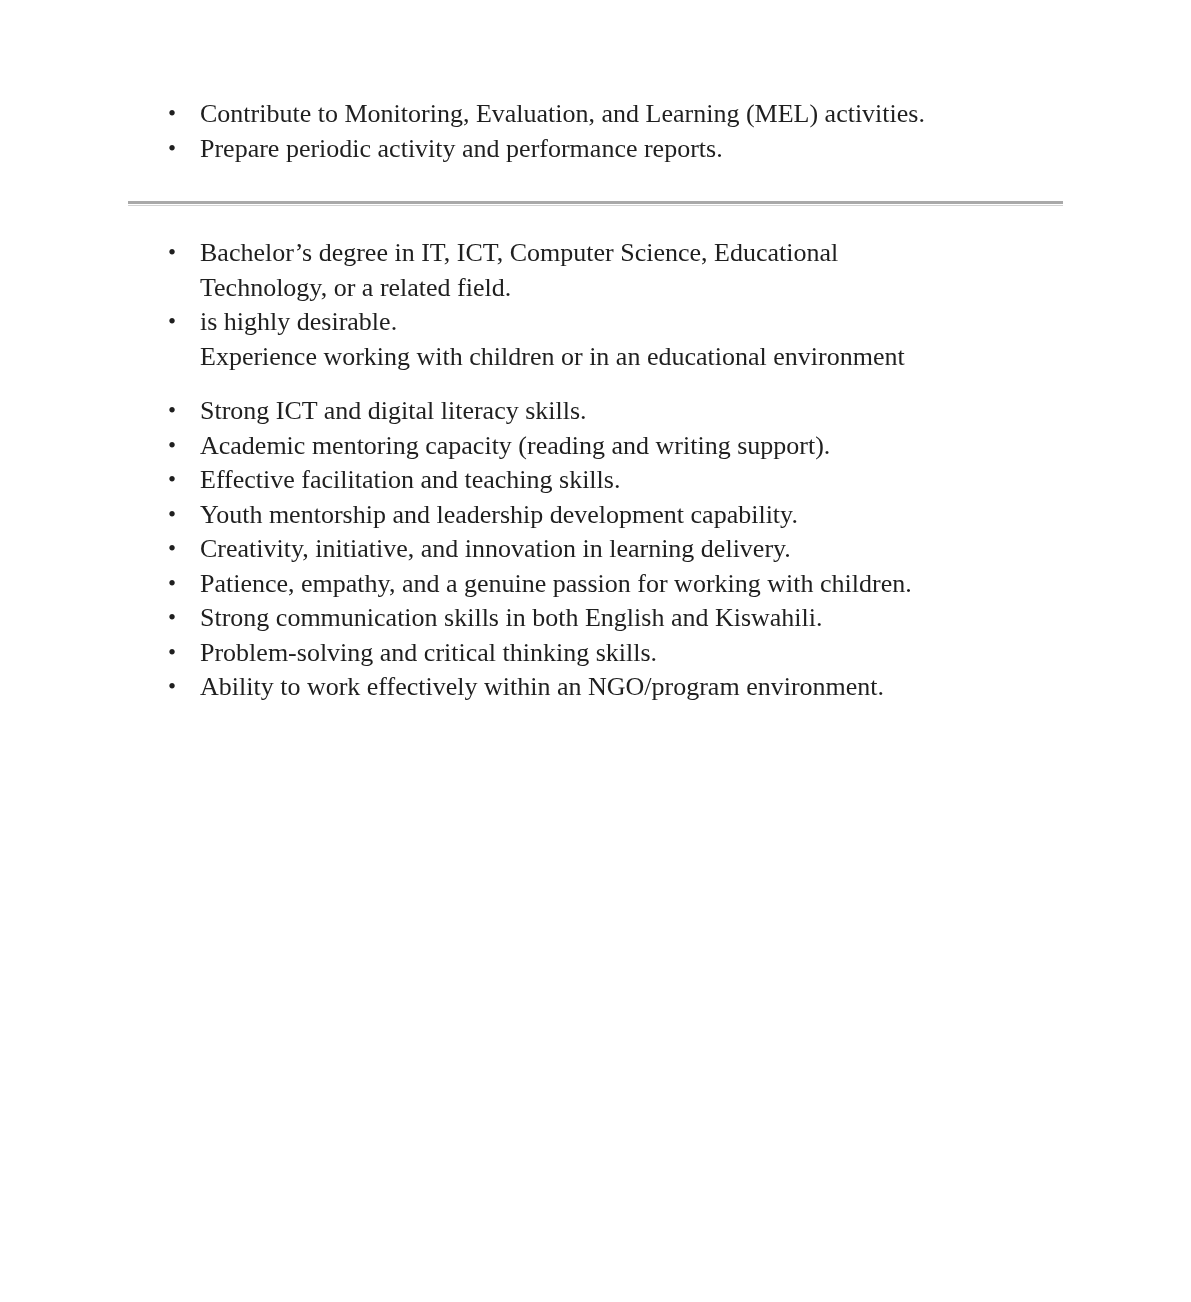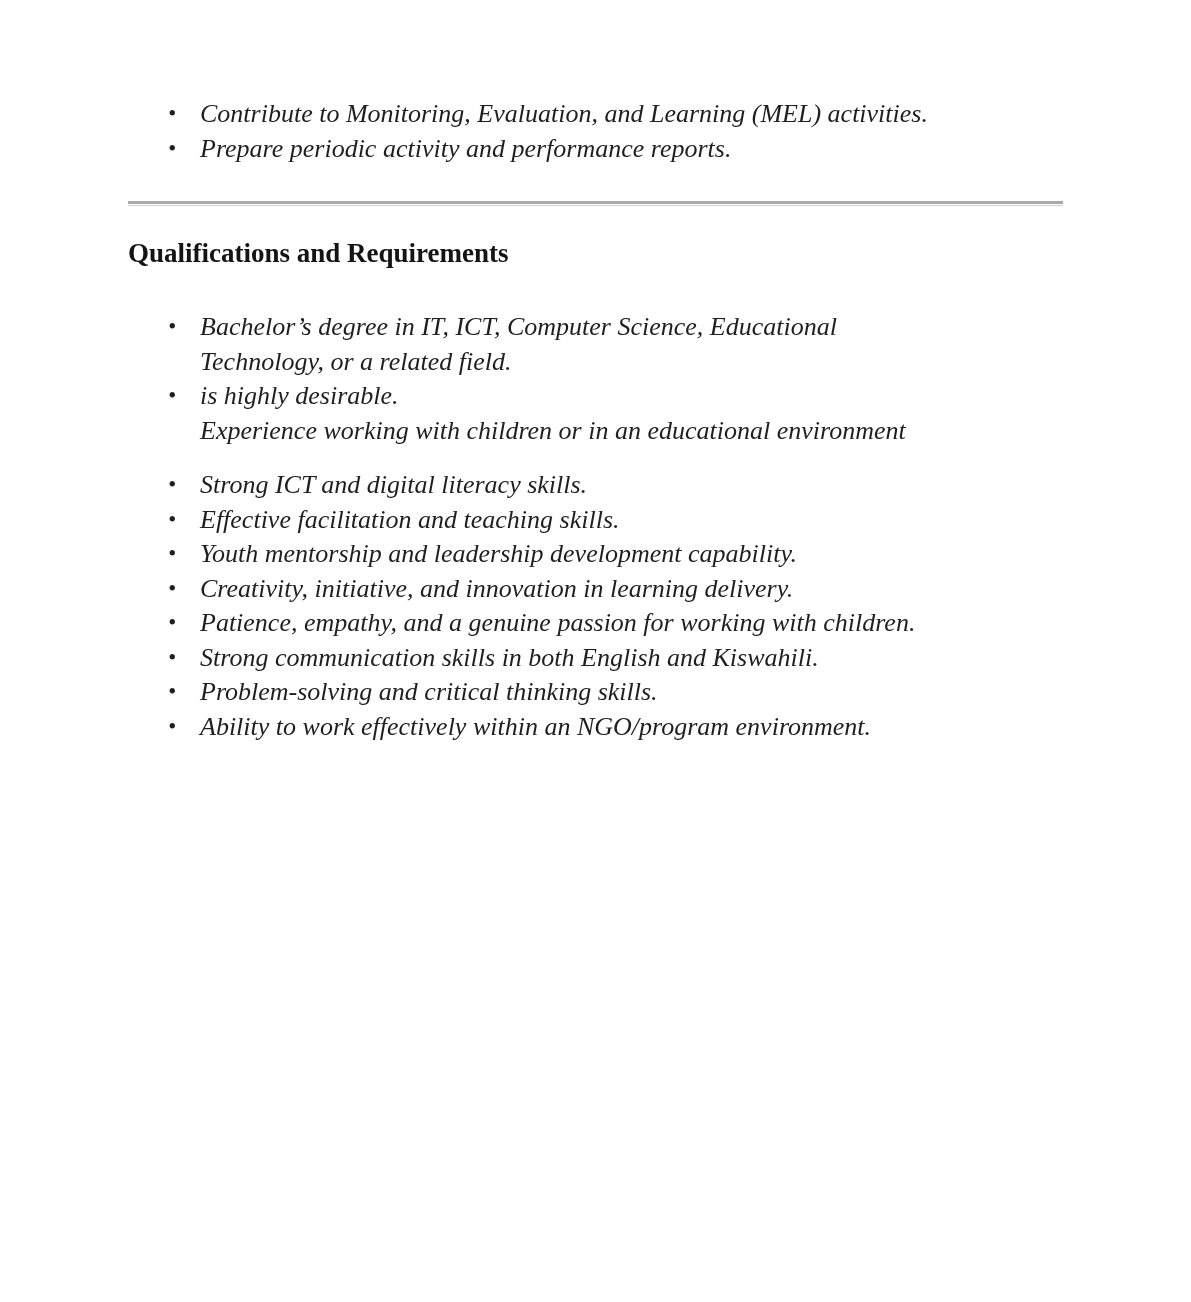--- a/index.html
+++ b/index.html
@@ -22,21 +22,20 @@
   .bullet-list {
     list-style: none;
     margin: 0 0 20px 0;
     padding: 0;
   }
   .bullet-list li {
     position: relative;
     padding-left: 72px;
     font-size: 26px;
     line-height: 34.5px;
-    font-style: italic;
   }
   .bullet-list li::before {
     content: "\2022";
     position: absolute;
     left: 40px;
     top: 0;
     font-size: 23px;
     line-height: 34.5px;
     color: #1f1f1f;
   }
@@ -69,37 +68,39 @@
       <li>
         <div class="line">Contribute to Monitoring, Evaluation, and Learning (MEL) activities.</div>
       </li>
       <li>
         <div class="line">Prepare periodic activity and performance reports.</div>
       </li>
     </ul>
 
     <hr class="divider">
 
-    <h2 class="section-heading">Qualifications and Requirements</h2>
 
     <ul class="bullet-list">
       <li>
         <div class="line">Bachelor’s degree in IT, ICT, Computer Science, Educational</div>
         <div class="line">Technology, or a related field.</div>
       </li>
       <li>
         <div class="line">is highly desirable.</div>
         <div class="line">Experience working with children or in an educational environment</div>
       </li>
     </ul>
 
 
     <ul class="bullet-list">
       <li>
         <div class="line">Strong ICT and digital literacy skills.</div>
+      </li>
+      <li>
+        <div class="line">Academic mentoring capacity (reading and writing support).</div>
       </li>
       <li>
         <div class="line">Effective facilitation and teaching skills.</div>
       </li>
       <li>
         <div class="line">Youth mentorship and leadership development capability.</div>
       </li>
       <li>
         <div class="line">Creativity, initiative, and innovation in learning delivery.</div>
       </li>

